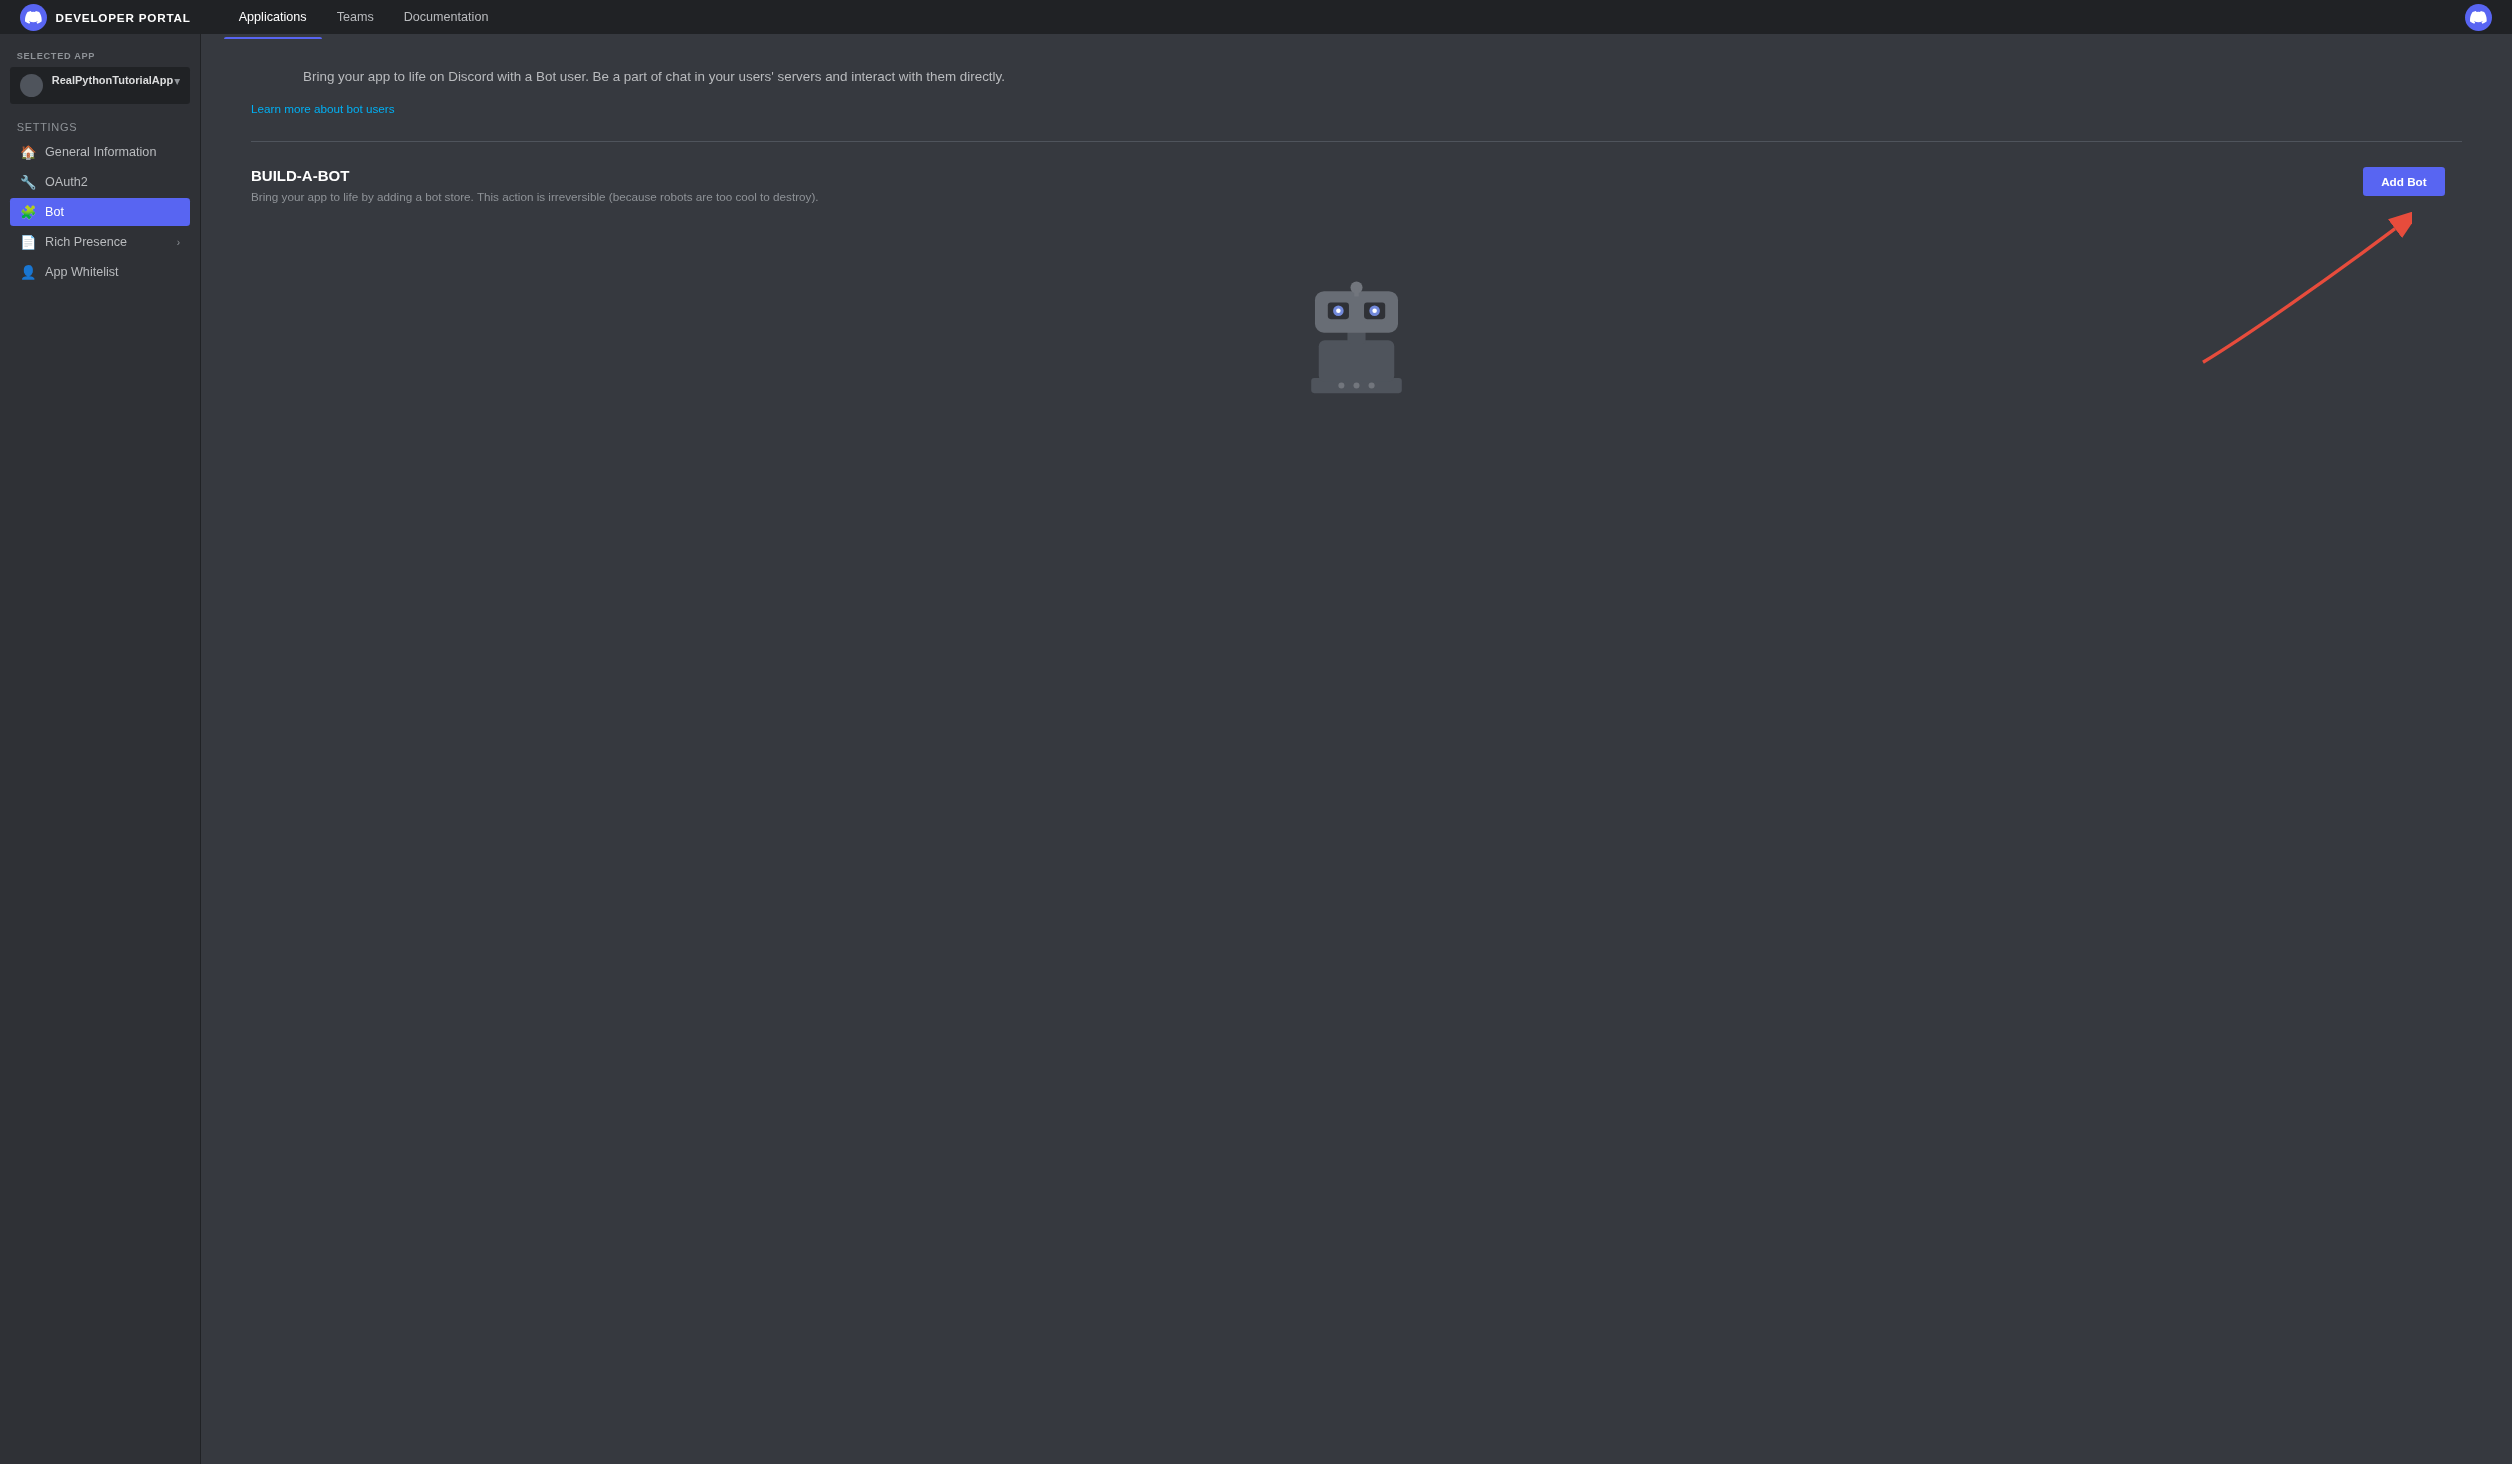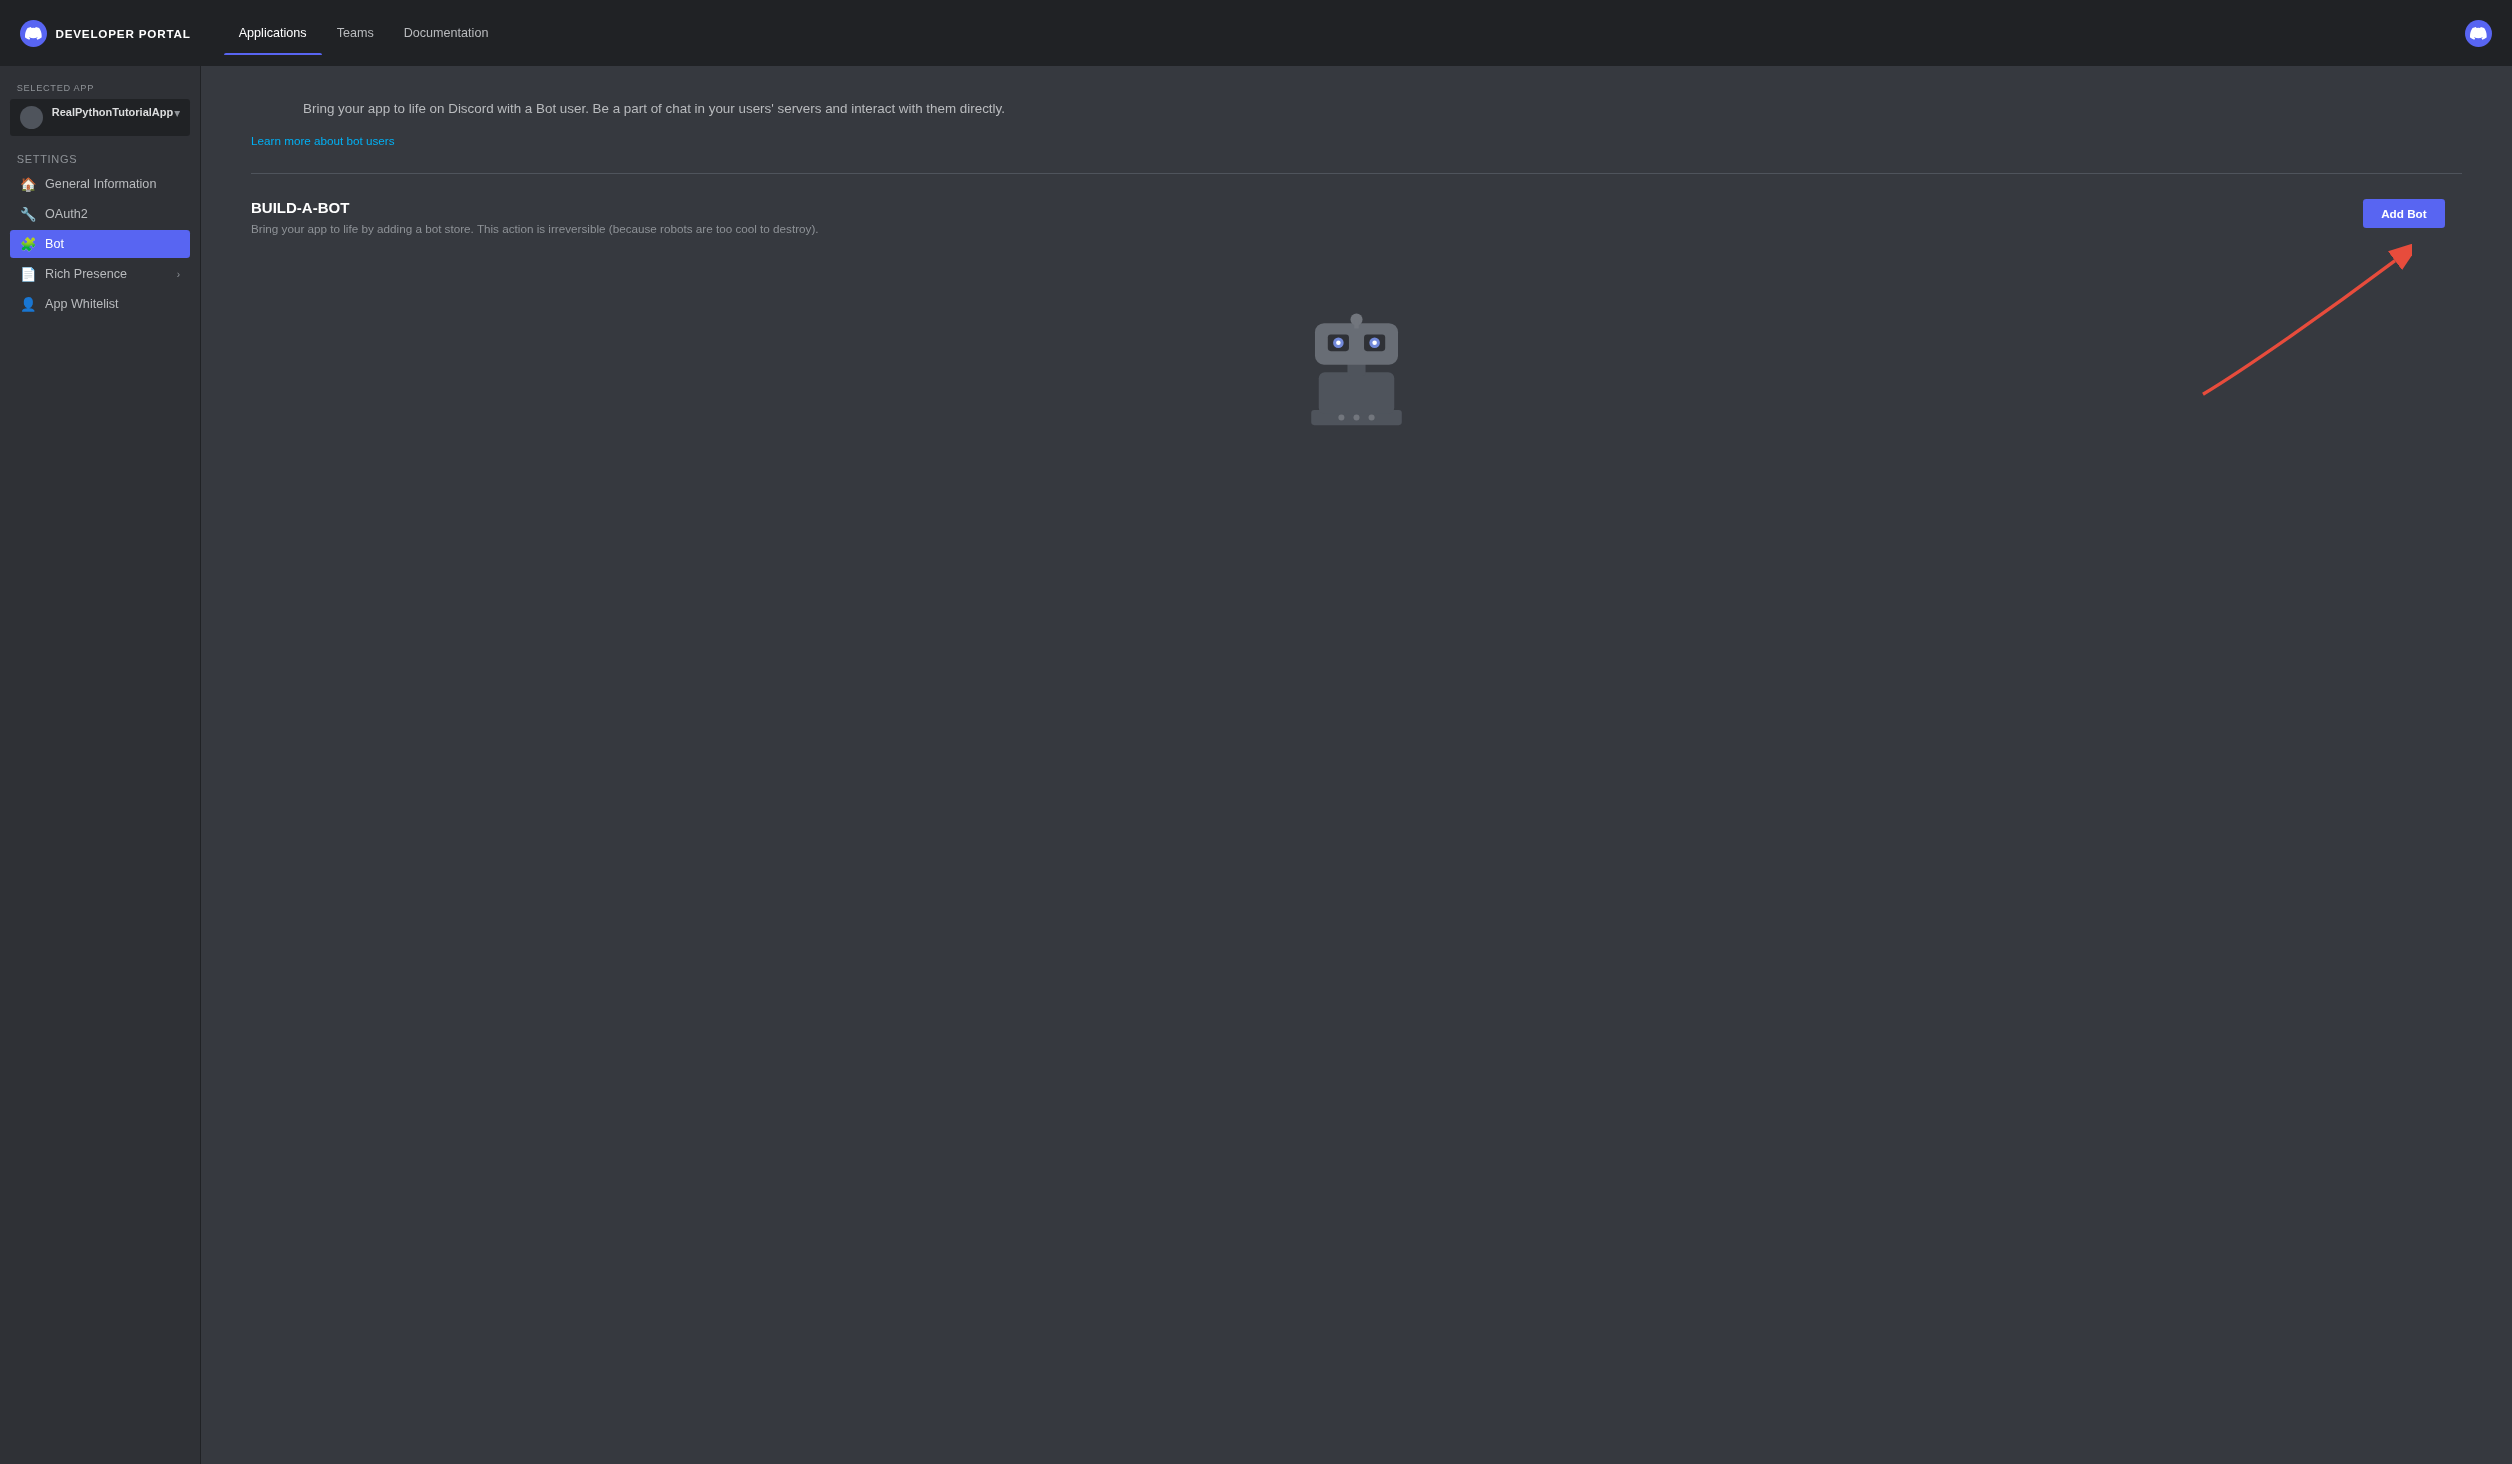--- a/index.html
+++ b/index.html
@@ -12,21 +12,21 @@
       display: flex;
       flex-direction: column;
     }
 
     
     .top-nav {
       background-color: #202225;
       display: flex;
       align-items: center;
       padding: 16px 20px;
-      height: 66px;
+      height: 34px;
       flex-shrink: 0;
     }
     .top-nav-logo {
       display: flex;
       align-items: center;
       gap: 8.4px;
       margin-right: 33px;
     }
     .top-nav-logo-icon {
       width: 27px;
@@ -98,21 +98,21 @@
       background-color: #2f3136;
       padding: 16.7px 10px;
       flex-shrink: 0;
       overflow-y: auto;
       border-right: 0.8px solid #202225;
       position: relative;
     }
     .sidebar-section-label {
       color: #8e9297;
       font-size: 9.2px;
-      font-weight: 400;
+      font-weight: 700;
       letter-spacing: 0.7px;
       text-transform: uppercase;
       padding: 0 6.7px;
       margin-bottom: 6.7px;
     }
     .app-selector {
       display: flex;
       align-items: flex-start;
       background: #202225;
       border-radius: 3.3px;

